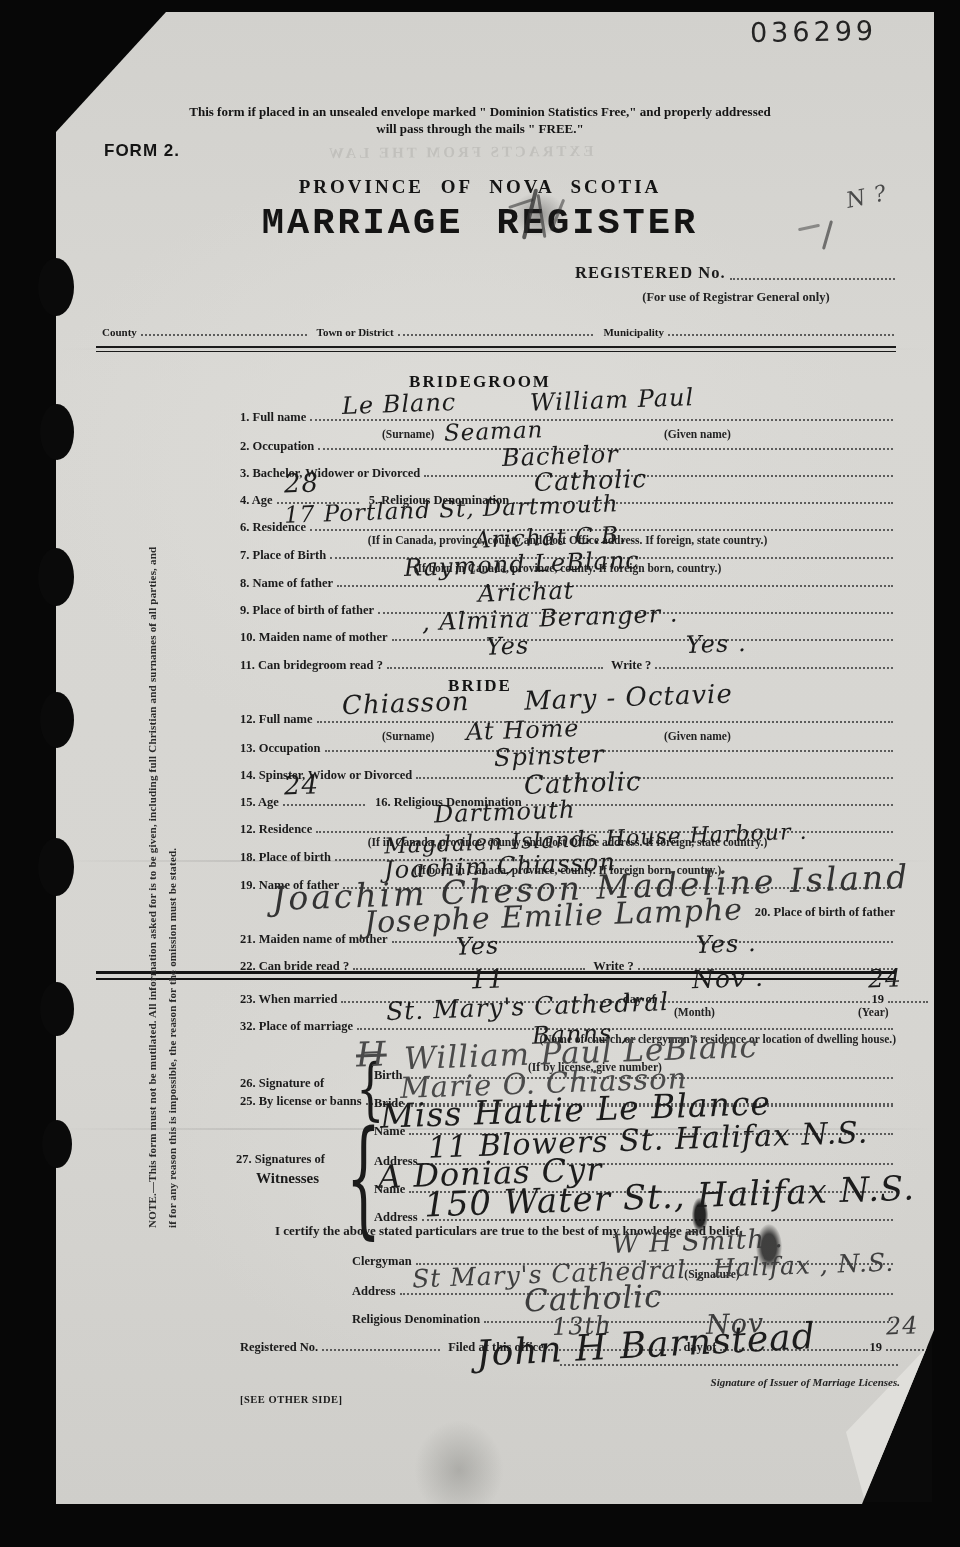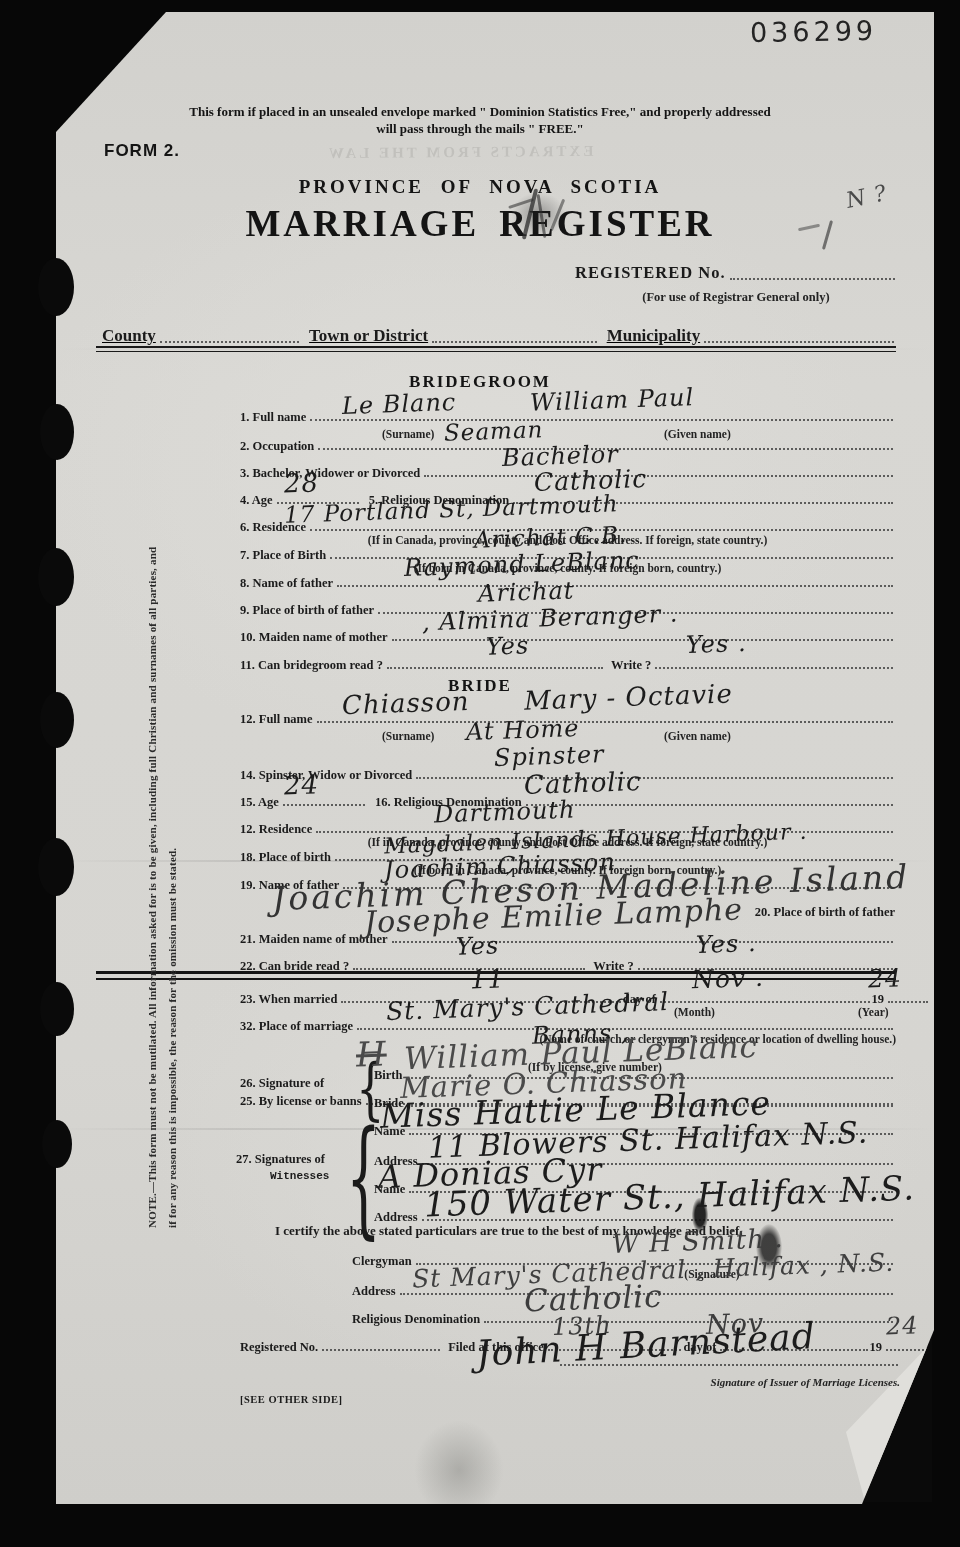--- a/index.html
+++ b/index.html
@@ -69,37 +69,37 @@
     <div class="ghost" style="left:270px;top:132px;font-size:15px;">EXTRACTS FROM THE LAW</div>
 
     <div class="hw" style="left:694px;top:4px;font-size:27px;font-style:normal;font-family:'DejaVu Sans',sans-serif;letter-spacing:4px;transform:rotate(-1deg);color:#242424;">036299</div>
 
     <div class="hw pencil" style="left:790px;top:172px;font-size:22px;transform:rotate(-12deg);">N ?</div>
 
     <div class="heading" style="left:0;top:92px;width:848px;font-size:13px;">This form if placed in an unsealed envelope marked " Dominion Statistics Free," and properly addressed</div>
     <div class="heading" style="left:0;top:109px;width:848px;font-size:13px;">will pass through the mails " FREE."</div>
     <div class="heading" style="left:48px;top:129px;font-size:17px;font-family:'Liberation Sans',sans-serif;letter-spacing:1px;text-align:left;">FORM 2.</div>
     <div class="heading" style="left:0;top:164px;width:848px;font-size:19px;letter-spacing:3px;word-spacing:9px;">PROVINCE OF NOVA SCOTIA</div>
-    <div class="heading" style="left:0;top:190px;width:848px;font-size:37px;letter-spacing:3px;word-spacing:8px;font-family:Liberation Serif, serif;text-align:center;">MARRIAGE REGISTER</div>
+    <div class="heading" style="left:0;top:190px;width:848px;font-size:37px;letter-spacing:3px;word-spacing:8px;font-family:Liberation Mono, monospace;text-align:center;">MARRIAGE REGISTER</div>
 
     <div class="scrib" style="left:472px;top:176px;width:4px;height:52px;transform:rotate(14deg);opacity:.75;"></div>
     <div class="scrib" style="left:484px;top:182px;width:3px;height:44px;transform:rotate(-9deg);opacity:.6;"></div>
     <div class="scrib" style="left:452px;top:190px;width:26px;height:3px;transform:rotate(-18deg);opacity:.55;"></div>
     <div class="scrib" style="left:500px;top:186px;width:3px;height:34px;transform:rotate(22deg);opacity:.5;"></div>
     <div class="scrib" style="left:770px;top:208px;width:3px;height:30px;transform:rotate(16deg);opacity:.6;"></div>
     <div class="scrib" style="left:742px;top:214px;width:22px;height:3px;transform:rotate(-12deg);opacity:.45;"></div>
     <div class="smudge" style="left:455px;top:180px;width:55px;height:45px;background:radial-gradient(#222 0%,rgba(0,0,0,0) 70%);opacity:.35;"></div>
 
     <div class="field" style="left:519px;top:252px;width:322px;">
       <span class="lbl" style="font-size:16.5px;letter-spacing:1px;">REGISTERED No.</span>
       <span class="dots"></span>
     </div>
     <div class="sub" style="left:519px;top:278px;width:322px;text-align:center;font-size:12.5px;">(For use of Registrar General only)</div>
 
-    <div class="field" style="left:46px;top:314px;width:794px;font-size:17px;text-decoration:underline;">
+    <div class="field" style="left:46px;top:314px;width:794px;font-size:11px;">
       <span class="lbl">County</span>
       <span class="dots" style="flex:1.1;"></span>
       <span class="lbl" style="margin-left:8px;">Town or District</span>
       <span class="dots" style="flex:1.3;"></span>
       <span class="lbl" style="margin-left:8px;">Municipality</span>
       <span class="dots" style="flex:1.5;"></span>
     </div>
 
     <div class="rule" style="left:40px;top:334px;width:800px;height:3px;border-top:2.5px solid #1a1a1a;border-bottom:1.5px solid #1a1a1a;"></div>
 
@@ -180,20 +180,24 @@
 
     <div class="field" style="left:184px;top:700px;width:655px;">
       <span class="lbl">12. Full name</span>
       <span class="dots"></span>
     </div>
     <div class="sub" style="left:326px;top:718px;">(Surname)</div>
     <div class="sub" style="left:608px;top:718px;">(Given name)</div>
     <div class="hw" style="left:286px;top:676px;font-size:26px;">Chiasson</div>
     <div class="hw" style="left:468px;top:670px;font-size:26px;">Mary - Octavie</div>
 
+    <div class="field" style="left:184px;top:729px;width:655px;">
+      <span class="lbl">13. Occupation</span>
+      <span class="dots"></span>
+    </div>
     <div class="hw" style="left:410px;top:704px;font-size:24px;">At Home</div>
 
     <div class="field" style="left:184px;top:756px;width:655px;">
       <span class="lbl">14. Spinster, Widow or Divorced</span>
       <span class="dots"></span>
     </div>
     <div class="hw" style="left:438px;top:730px;font-size:24px;">Spinster</div>
 
     <div class="field" style="left:184px;top:783px;width:655px;">
       <span class="lbl">15. Age</span>
@@ -283,21 +287,21 @@
     </div>
     <div class="field" style="left:318px;top:1084px;width:521px;">
       <span class="lbl">Bride</span>
       <span class="dots"></span>
     </div>
     <div class="hw pencil" style="left:300px;top:1022px;font-size:34px;text-decoration:line-through;">H</div>
     <div class="hw pencil" style="left:348px;top:1022px;font-size:31px;">William Paul  LeBlanc</div>
     <div class="hw pencil" style="left:344px;top:1054px;font-size:29px;">Marie O. Chiasson</div>
 
     <div class="lbl" style="position:absolute;left:180px;top:1140px;font-size:12.5px;z-index:4;">27. Signatures of</div>
-    <div class="lbl" style="position:absolute;left:214px;top:1158px;font-size:11px;z-index:4;font-family:Liberation Mono, monospace;">Witnesses</div>
+    <div class="lbl" style="position:absolute;left:200px;top:1158px;font-size:15px;z-index:4;">Witnesses</div>
     <div class="brace" style="left:290px;top:1092px;font-size:110px;transform:scale(.5,1.15);transform-origin:top left;">{</div>
     <div class="field" style="left:318px;top:1112px;width:521px;">
       <span class="lbl">Name</span>
       <span class="dots"></span>
     </div>
     <div class="field" style="left:318px;top:1142px;width:521px;">
       <span class="lbl">Address</span>
       <span class="dots"></span>
     </div>
     <div class="field" style="left:318px;top:1170px;width:521px;">

